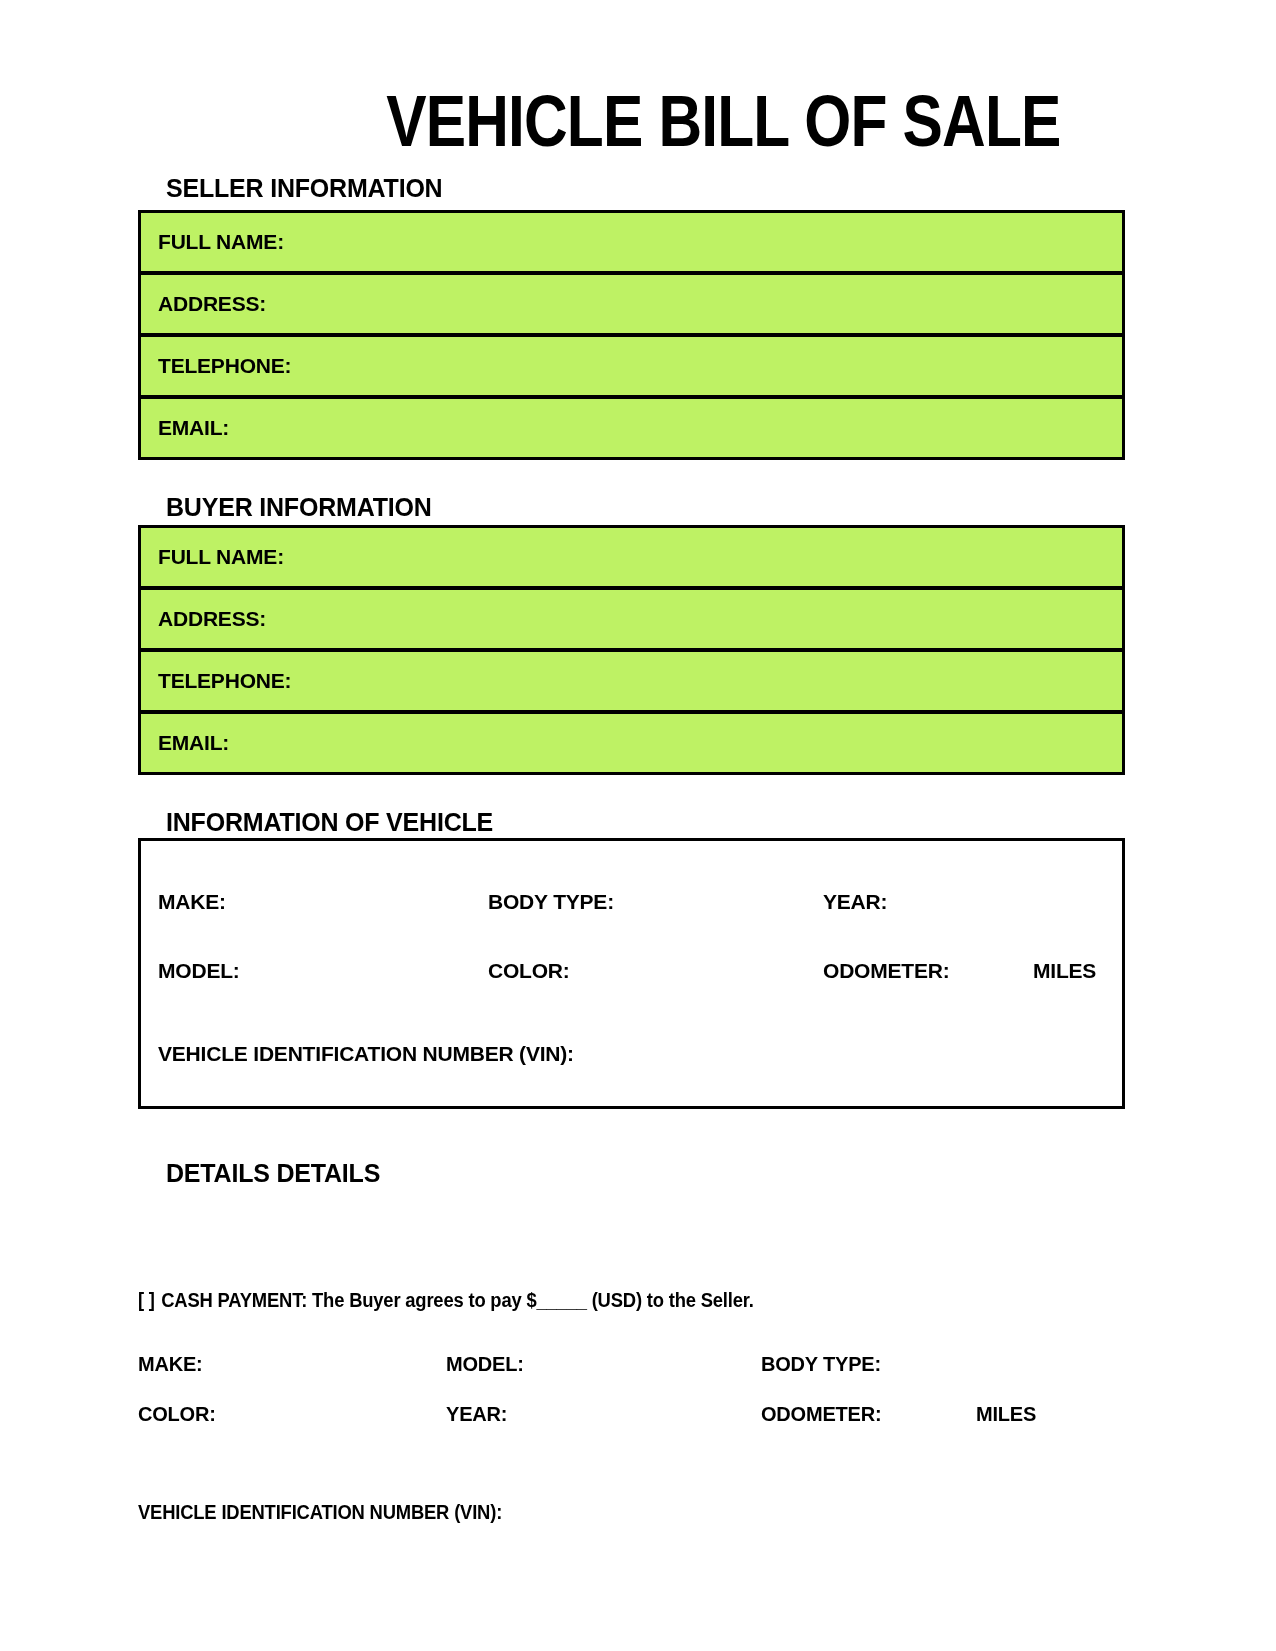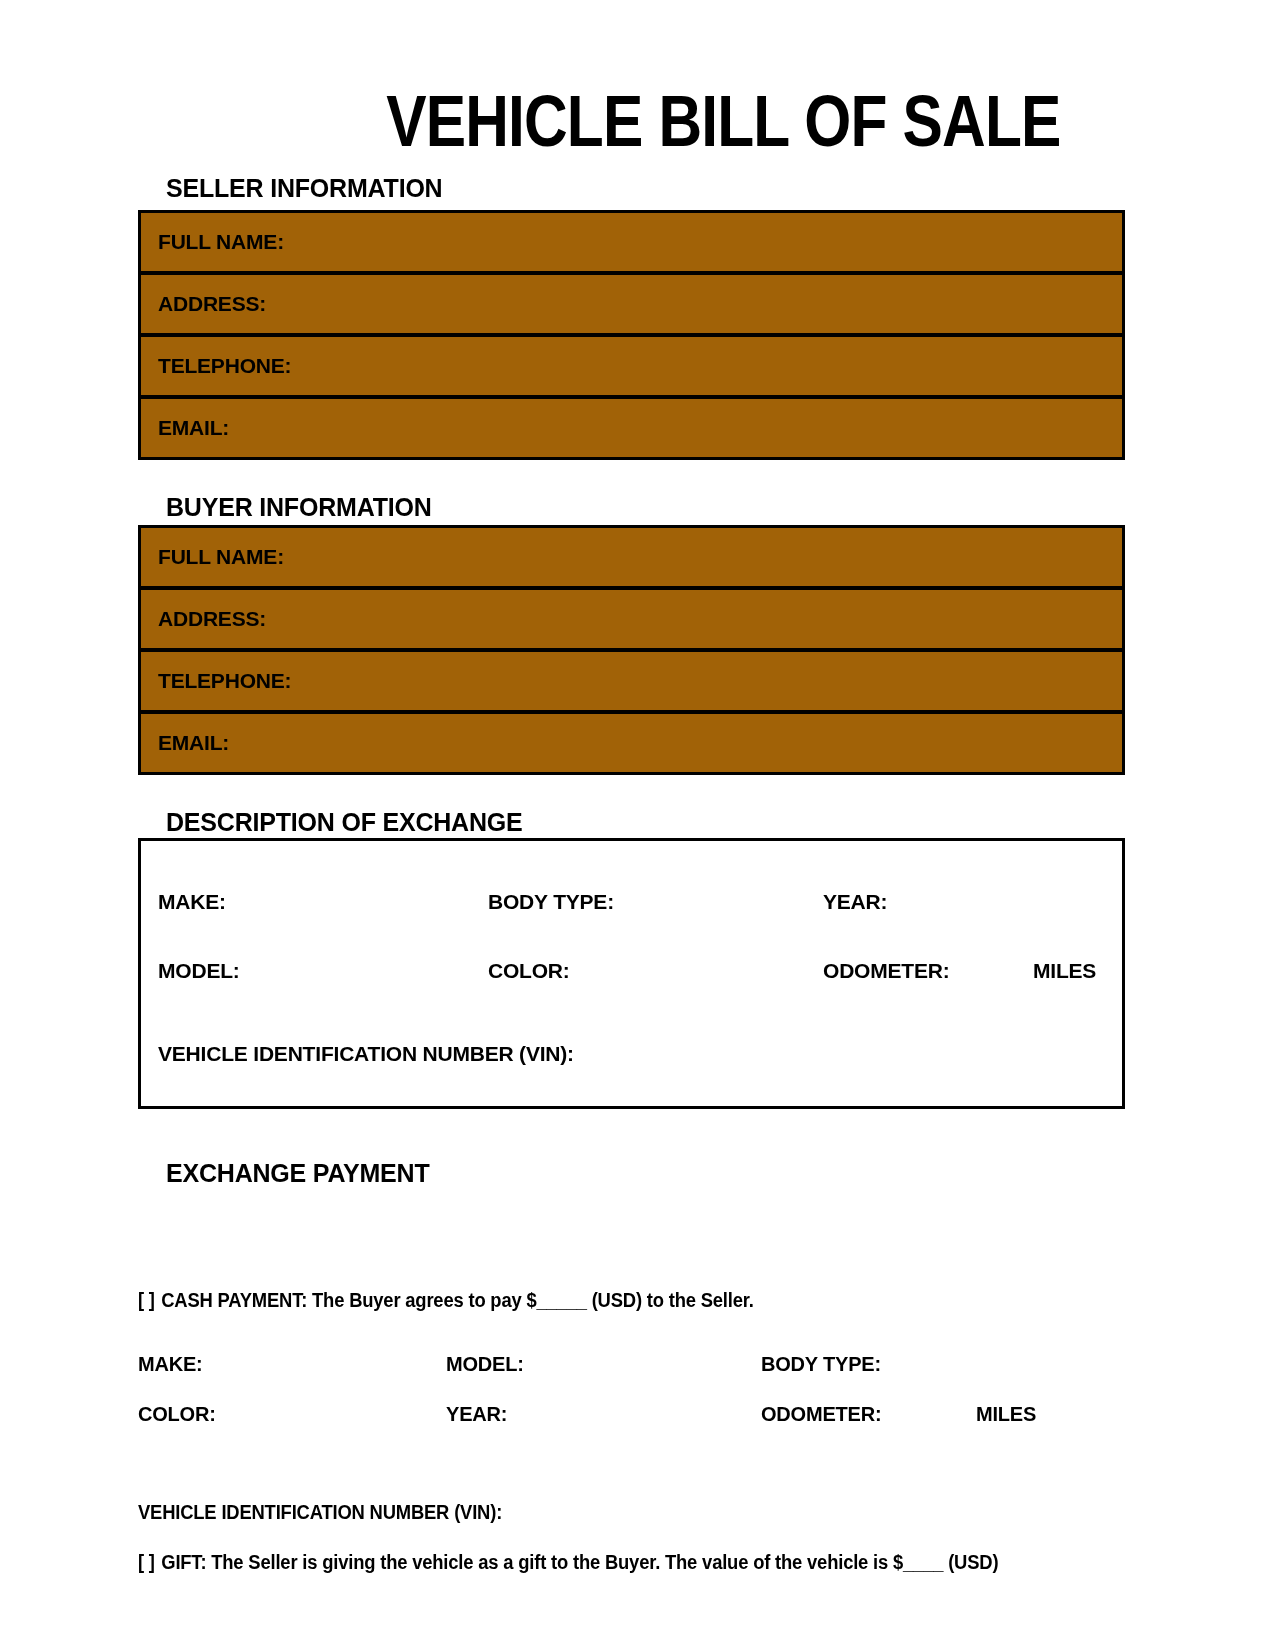--- a/index.html
+++ b/index.html
@@ -29,21 +29,21 @@
     position: absolute; left: 0;
     font-size: 25px; line-height: 28px;
     letter-spacing: -0.2px;
     white-space: nowrap;
     margin-left: 28px;
   }
   .field-box { position: absolute; left: 0; width: 987px; }
   .field-row {
     height: 64px;
     border: 3px solid #000;
-    background: #a16207;
+    background: #bef264;
     display: flex; align-items: center;
     padding-left: 17px;
   }
   .field-row + .field-row { margin-top: -2px; }
   .field-label { font-size: 21px; letter-spacing: -0.2px; white-space: nowrap; }
   .field-value { flex: 1; align-self: stretch; }
   .vehicle-box {
     position: absolute; left: 0; top: 838px;
     width: 987px; height: 271px;
     border: 3px solid #000;
@@ -121,40 +121,40 @@
     <div class="field-row">
       <span class="field-label">TELEPHONE:</span>
       <span class="field-value"></span>
     </div>
     <div class="field-row">
       <span class="field-label">EMAIL:</span>
       <span class="field-value"></span>
     </div>
   </div>
 
-  <div class="section-heading" style="top:808px">DESCRIPTION OF EXCHANGE</div>
+  <div class="section-heading" style="top:808px">INFORMATION OF VEHICLE</div>
   <div class="vehicle-box">
     <div class="vrow">
       <div class="vcell"><span>MAKE:</span></div>
       <div class="vcell"><span>BODY TYPE:</span></div>
       <div class="vcell"><span>YEAR:</span></div>
       <div class="vcell"></div>
     </div>
     <div class="vrow vrow-2">
       <div class="vcell"><span>MODEL:</span></div>
       <div class="vcell"><span>COLOR:</span></div>
       <div class="vcell"><span>ODOMETER:</span></div>
       <div class="vcell"><span>MILES</span></div>
     </div>
     <div class="vin-row">
       <span class="vin-label">VEHICLE IDENTIFICATION NUMBER (VIN):</span>
     </div>
   </div>
 
-  <div class="section-heading xheading">EXCHANGE PAYMENT</div>
+  <div class="section-heading xheading">DETAILS DETAILS</div>
 
   <div class="xline" style="top:1240px">
     <span class="xcondense">
       <span class="xcheckbox">[ ]</span><span>CASH PAYMENT: The Buyer agrees to pay $_____ (USD) to the Seller.</span>
     </span>
   </div>
 
 
   <div class="xgrid" style="top:1352px">
     <div class="vcell"><span>MAKE:</span></div>
@@ -167,19 +167,14 @@
     <div class="vcell"><span>COLOR:</span></div>
     <div class="vcell"><span>YEAR:</span></div>
     <div class="vcell"><span>ODOMETER:</span></div>
     <div class="vcell"><span>MILES</span></div>
   </div>
 
   <div class="xline" style="top:1452px">
     <span class="xcondense"><span>VEHICLE IDENTIFICATION NUMBER (VIN):</span></span>
   </div>
 
-  <div class="xline" style="top:1502px">
-    <span class="xcondense">
-      <span class="xcheckbox">[ ]</span><span>GIFT: The Seller is giving the vehicle as a gift to the Buyer. The value of the vehicle is $____ (USD)</span>
-    </span>
-  </div>
 
 </div>
 
 </body></html>

